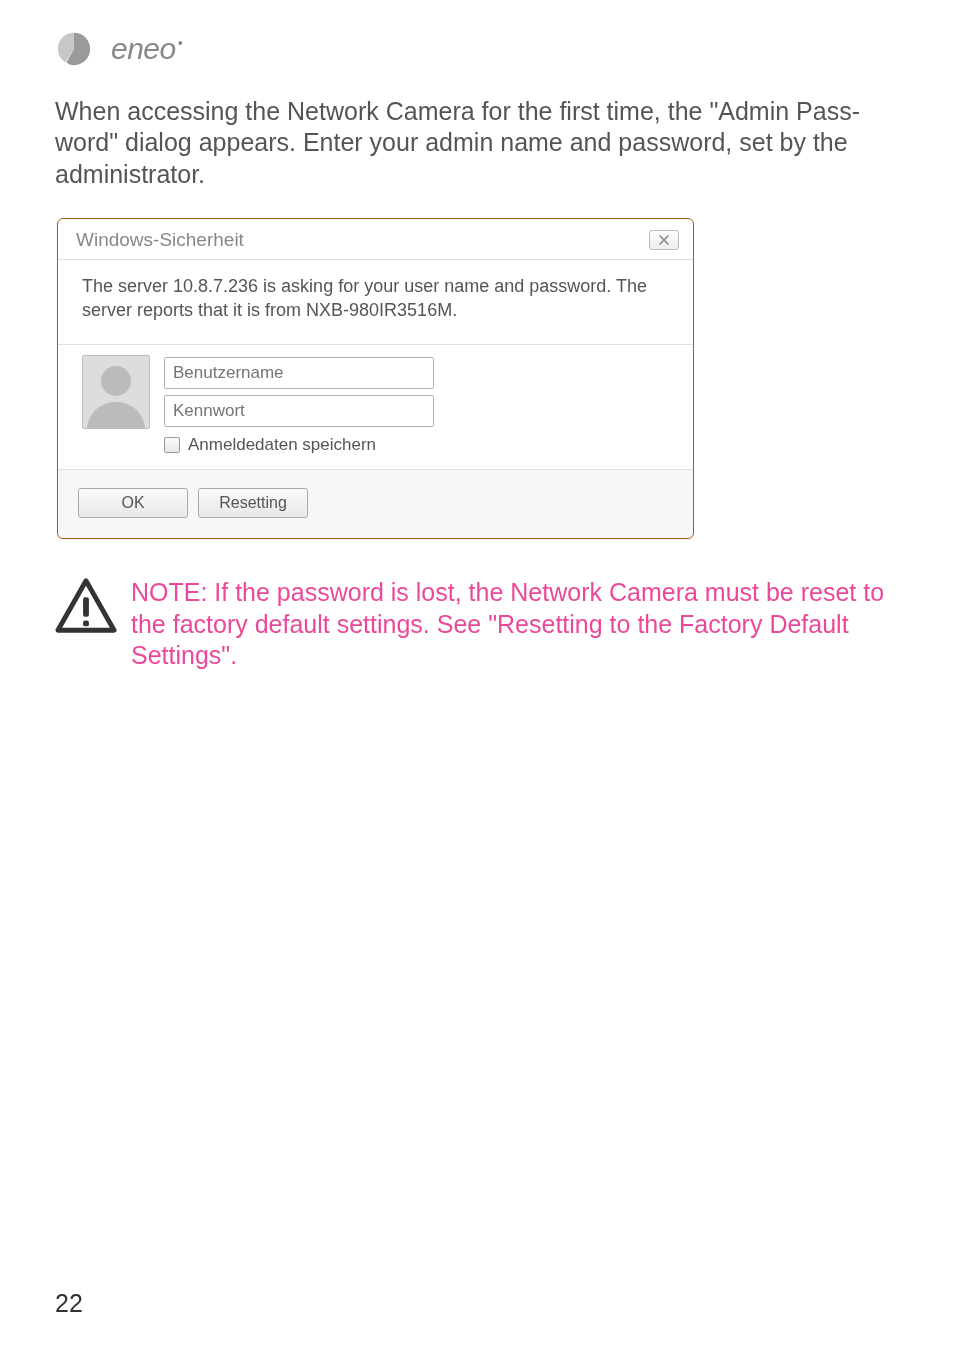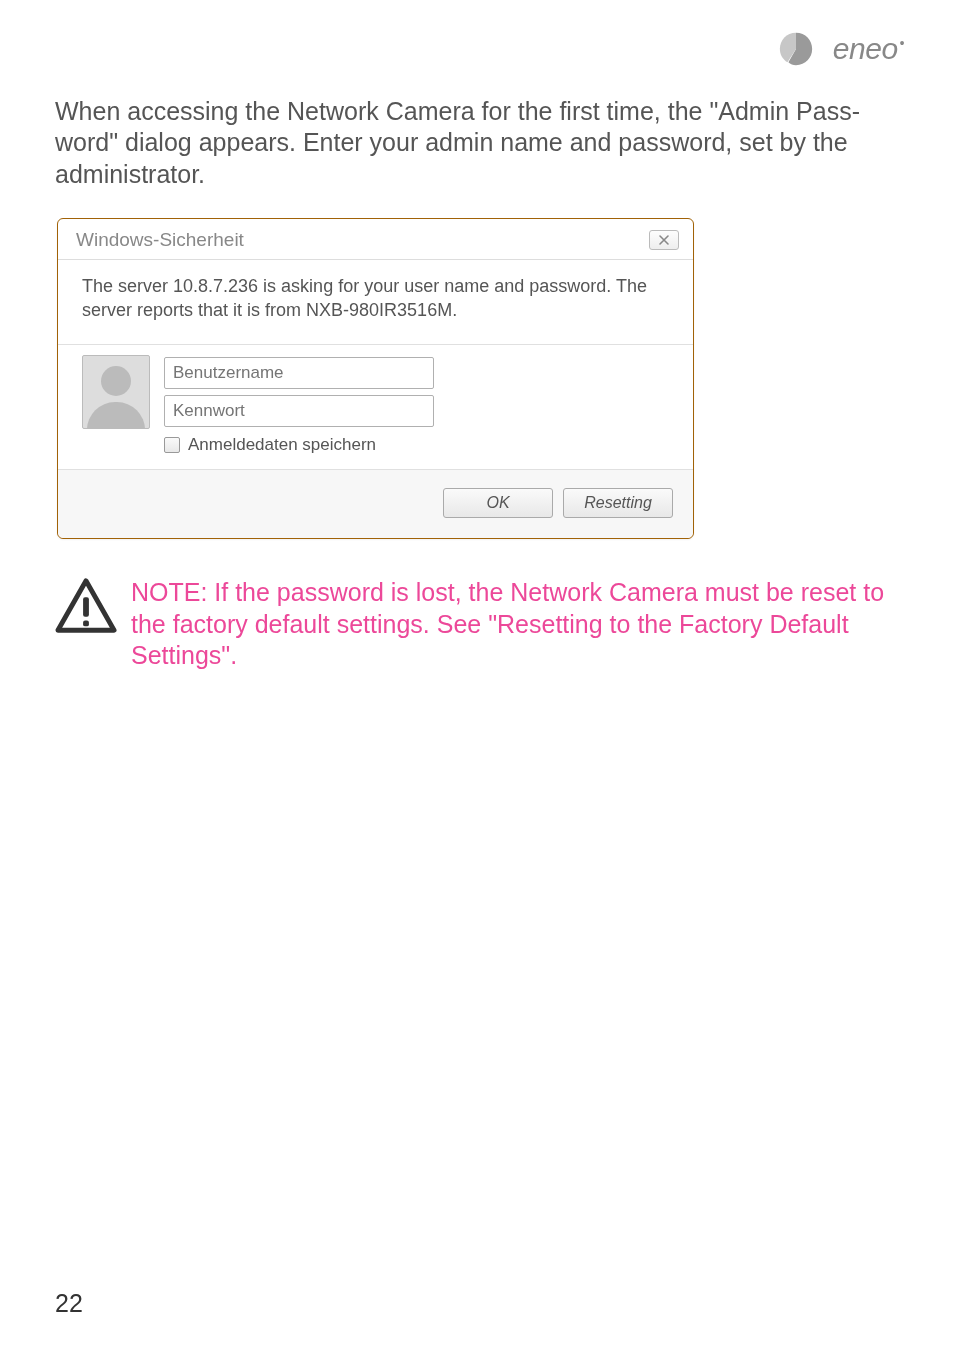--- a/index.html
+++ b/index.html
@@ -9,21 +9,20 @@
     background: #fff;
     color: #3f3f3f;
     position: relative;
     padding: 30px 50px 40px 55px;
   }
   .logo {
     display: flex;
     align-items: center;
     gap: 18px;
     margin-bottom: 28px;
-    justify-content: flex-end;
   }
   .logo-mark {
     width: 38px;
     height: 38px;
   }
   .logo-text {
     font-size: 30px;
     color: #888;
     font-style: italic;
     letter-spacing: -0.5px;
@@ -150,26 +149,25 @@
     width: 16px;
     height: 16px;
     border: 1px solid #999;
     border-radius: 2px;
     background: linear-gradient(#fafafa,#e8e8e8);
     flex: 0 0 auto;
   }
 
   .dialog-footer {
     display: flex;
-    justify-content: flex-end;
+    justify-content: flex-start;
     gap: 10px;
     padding: 18px 20px 20px;
     background: #f7f7f7;
     border-radius: 0 0 6px 6px;
-    font-style: italic;
   }
   .dlg-btn {
     min-width: 110px;
     height: 30px;
     border: 1px solid #aaa;
     border-radius: 3px;
     background: linear-gradient(#fafafa,#e8e8e8);
     font-size: 16px;
     color: #555;
     display: flex;

